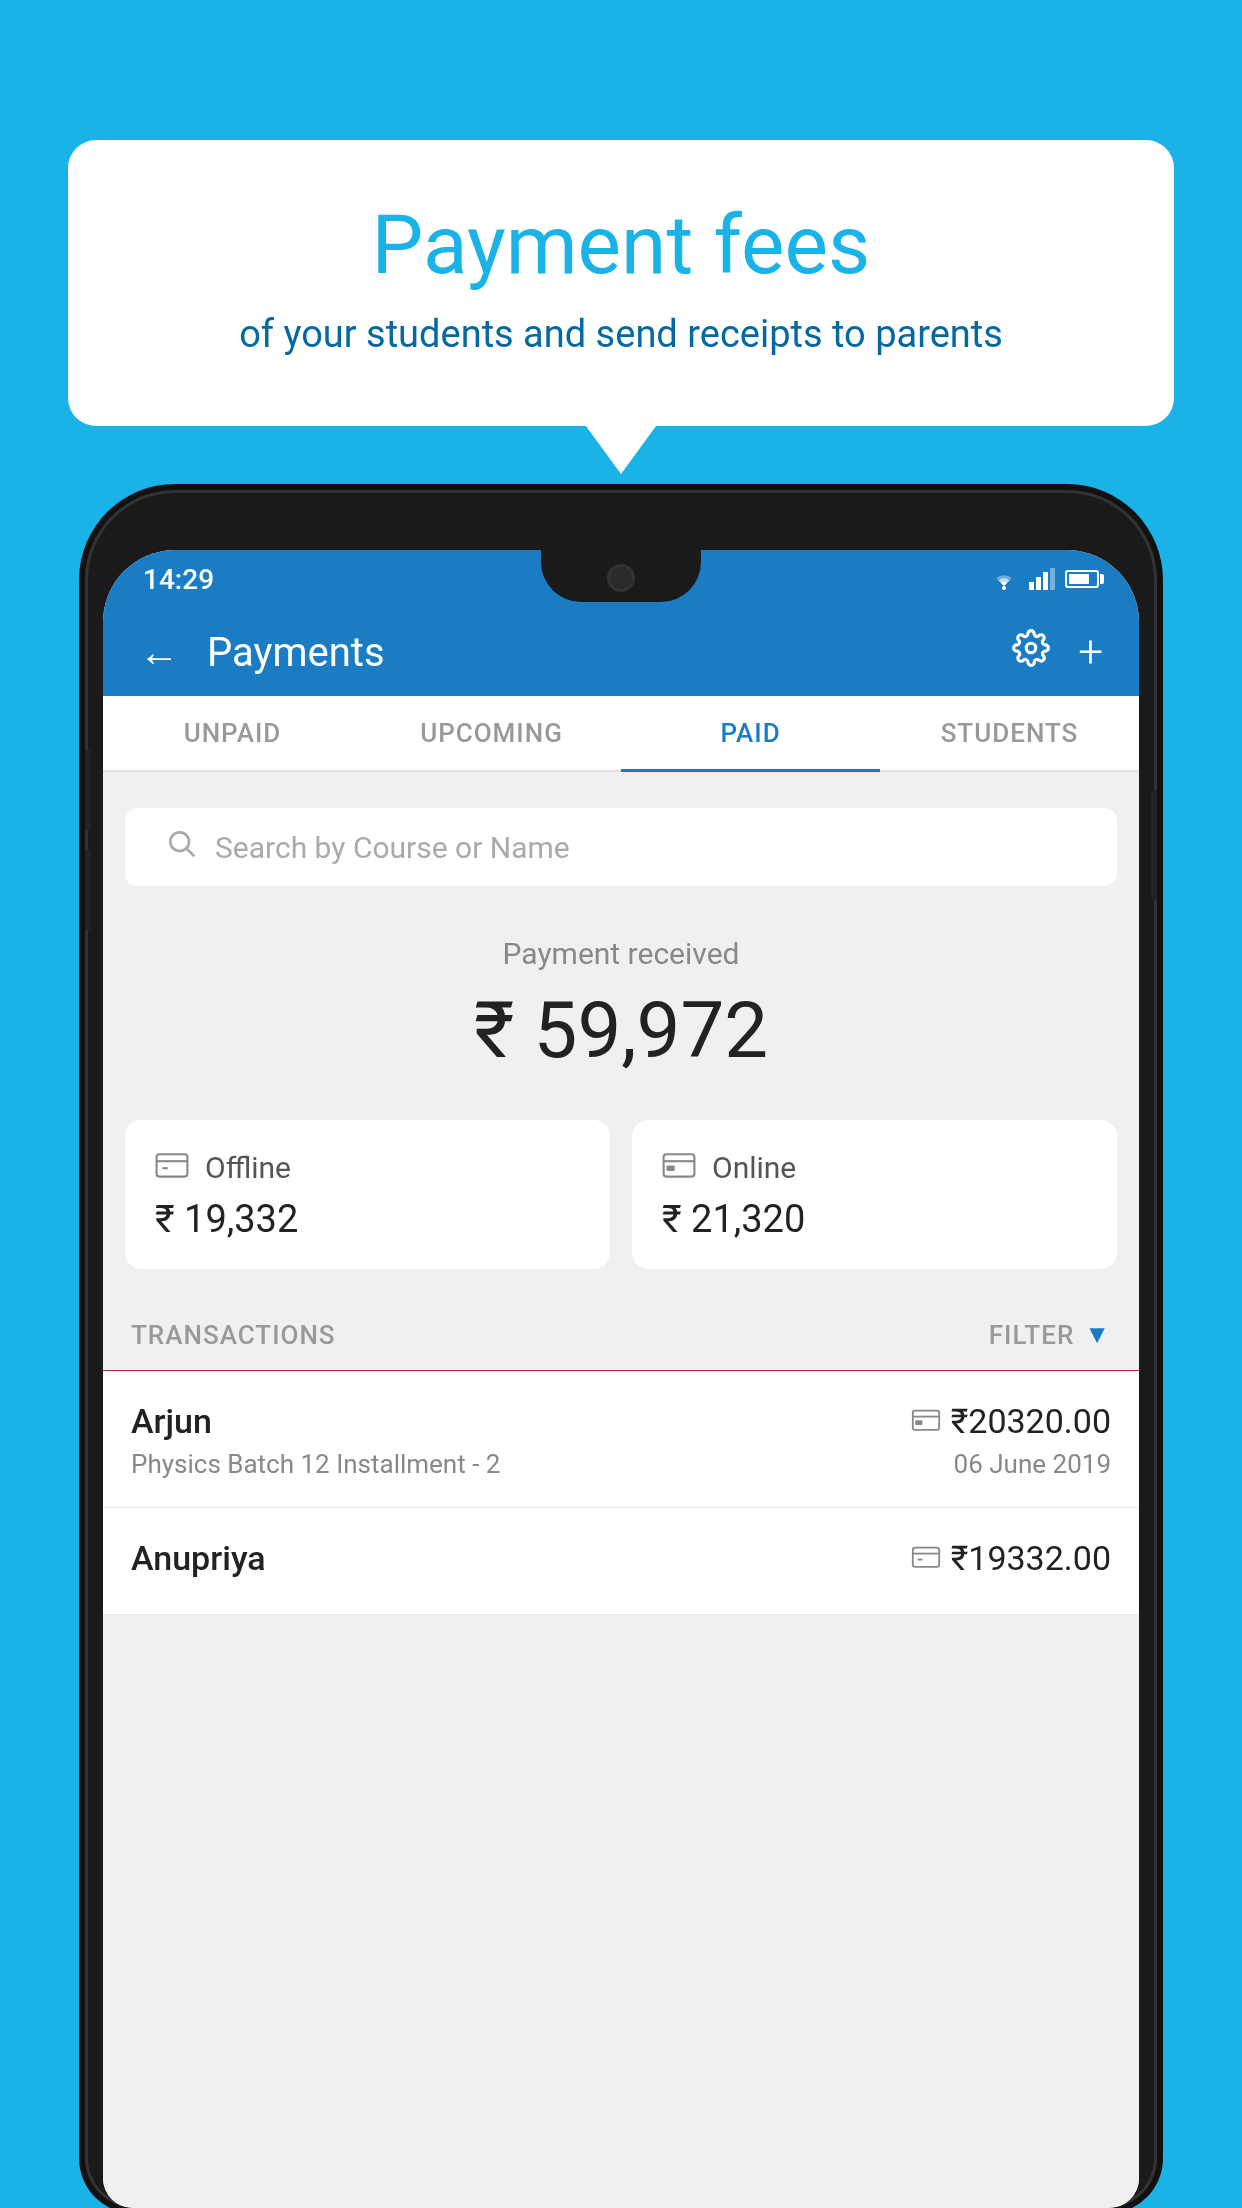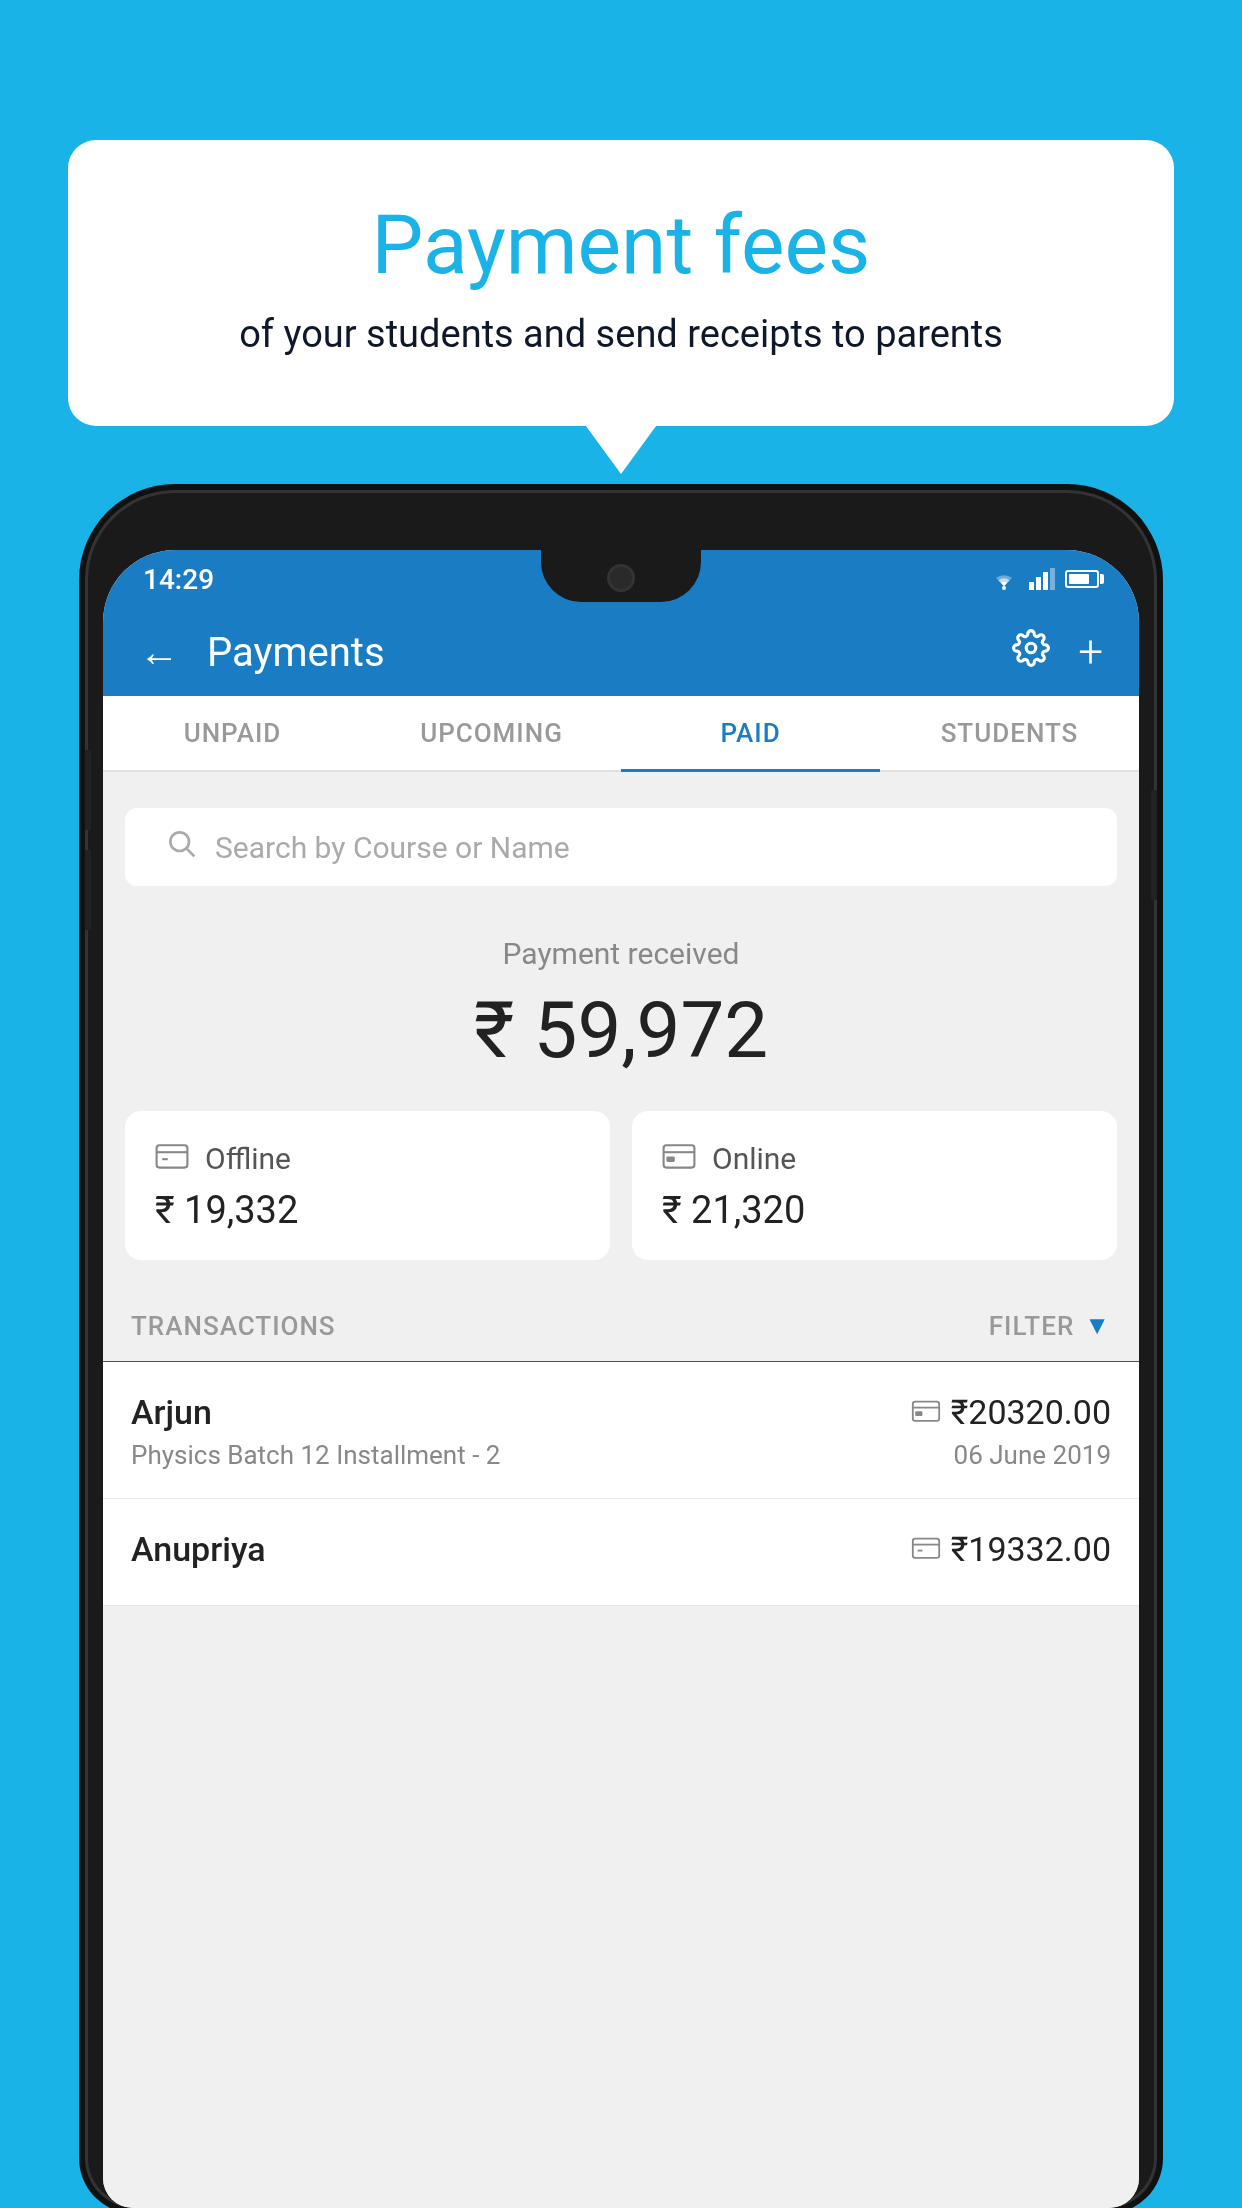--- a/index.html
+++ b/index.html
@@ -49,21 +49,21 @@
     .bubble-title {
       font-size: 82px;
       font-weight: 400;
       color: #1ab3e8;
       line-height: 1.1;
       margin-bottom: 22px;
     }
 
     .bubble-subtitle {
       font-size: 38px;
-      color: #0f172a;
+      color: #0369a1;
       font-weight: 400;
     }
 
     
     .phone-frame {
       position: absolute;
       top: 490px;
       left: 85px;
       right: 85px;
       bottom: 0px;
@@ -285,21 +285,21 @@
 
     .search-placeholder {
       font-size: 30px;
       color: #aaa;
     }
 
     
     .payment-received {
       background: #f0f0f0;
       text-align: center;
-      padding: 50px 0 35px;
+      padding: 50px 0 44px;
     }
 
     .payment-label {
       font-size: 30px;
       color: #888;
       margin-bottom: 14px;
     }
 
     .payment-amount {
       font-size: 78px;

